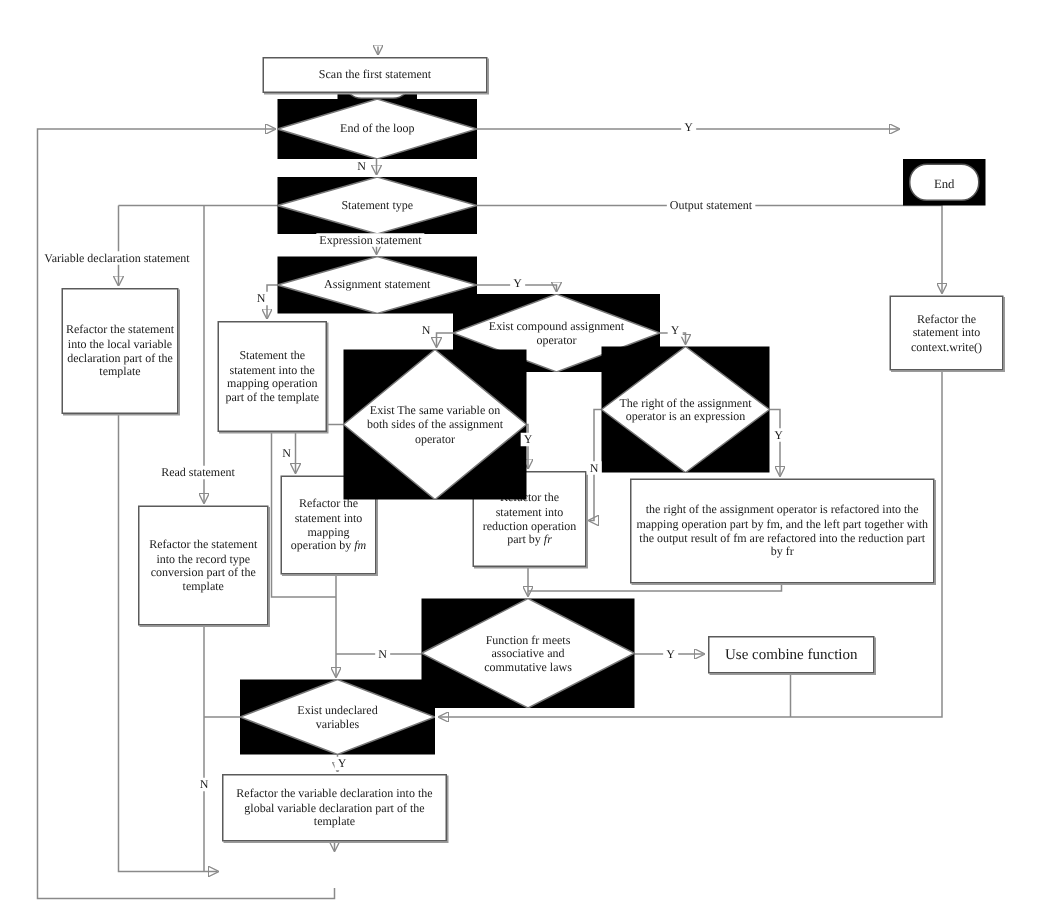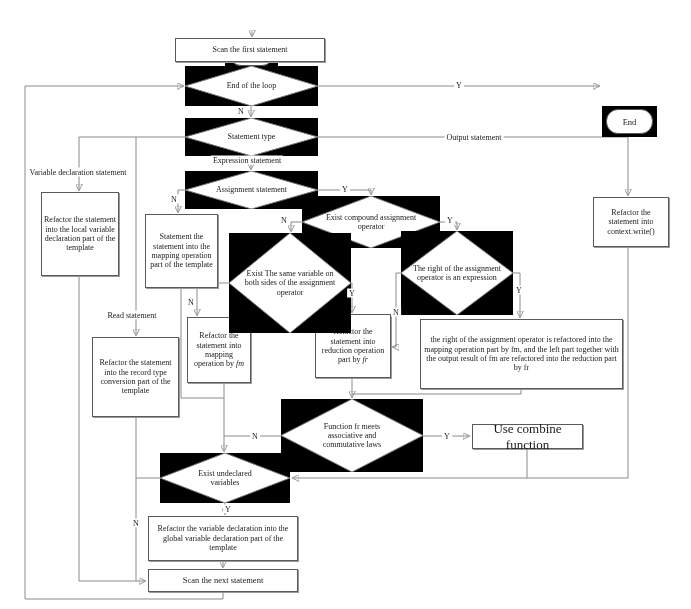--- a/index.html
+++ b/index.html
@@ -104,27 +104,24 @@
   <div class="box" style="left:187px;top:317px;width:64px;height:66px">
     <div class="txt"><span>Refactor the statement into mapping operation by </span><span class="fn">fm</span></div>
   </div>
   <div class="box" style="left:315px;top:314px;width:76px;height:64px">
     <div class="txt"><span>Refactor the statement into reduction operation part by </span><span class="fn">fr</span></div>
   </div>
   <div class="box" style="left:420px;top:319px;width:203px;height:70px">
     <div class="txt">the right of the assignment operator is refactored into the mapping operation part by fm, and the left part together with the output result of fm are refactored into the reduction part by fr</div>
   </div>
   <div class="box" style="left:472px;top:424px;width:111px;height:25px">
-    <div class="txt" style="font-size:13px">Use combine function</div>
+    <div class="txt" style="font-size:10px">Use combine function</div>
   </div>
   <div class="box" style="left:148px;top:516px;width:150px;height:45px">
     <div class="txt">Refactor the variable declaration into the global variable declaration part of the template</div>
-  </div>
-  <div class="box" style="left:148px;top:569px;width:150px;height:23px">
-    <div class="txt" style="font-size:8.5px">Scan the next statement</div>
   </div>
 
   <div class="dnode" style="left:185px;top:66px;width:133px;height:40px">
     <svg viewBox="0 0 100 100" preserveAspectRatio="none">
         <polygon points="0,50 50,0 100,50 50,100" vector-effect="non-scaling-stroke"></polygon>
       </svg>
     <div class="txt">End of the loop</div>
   </div>
   <div class="dnode" style="left:185px;top:118px;width:133px;height:38px">
     <svg viewBox="0 0 100 100" preserveAspectRatio="none">

